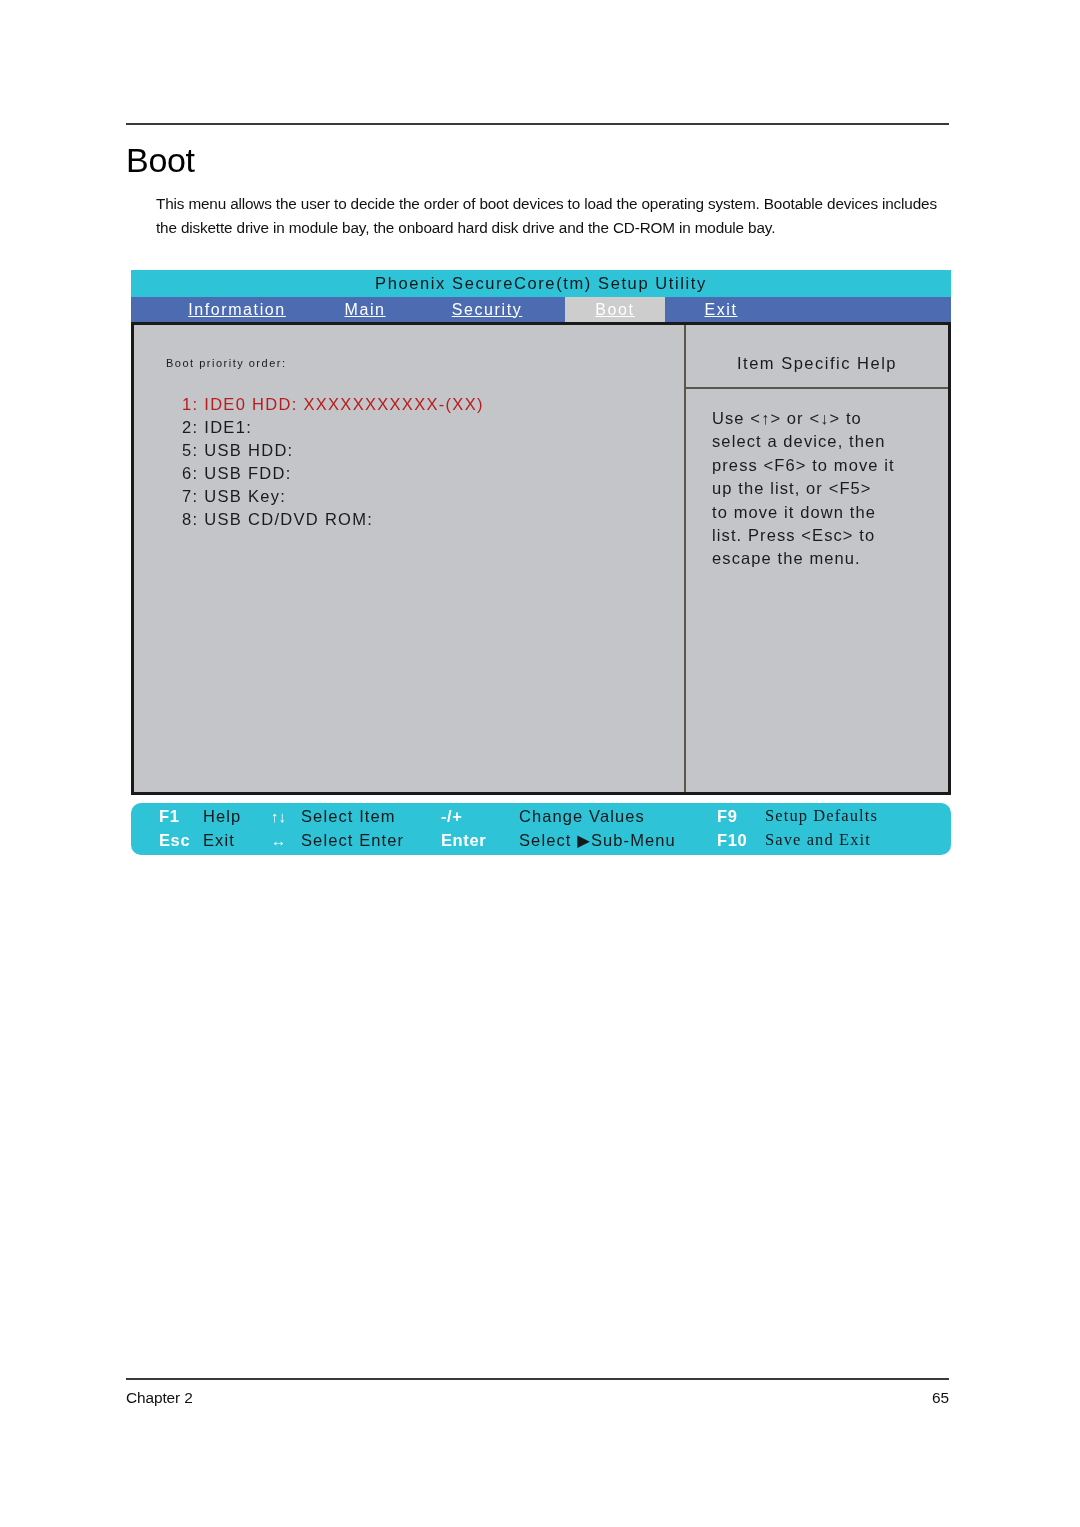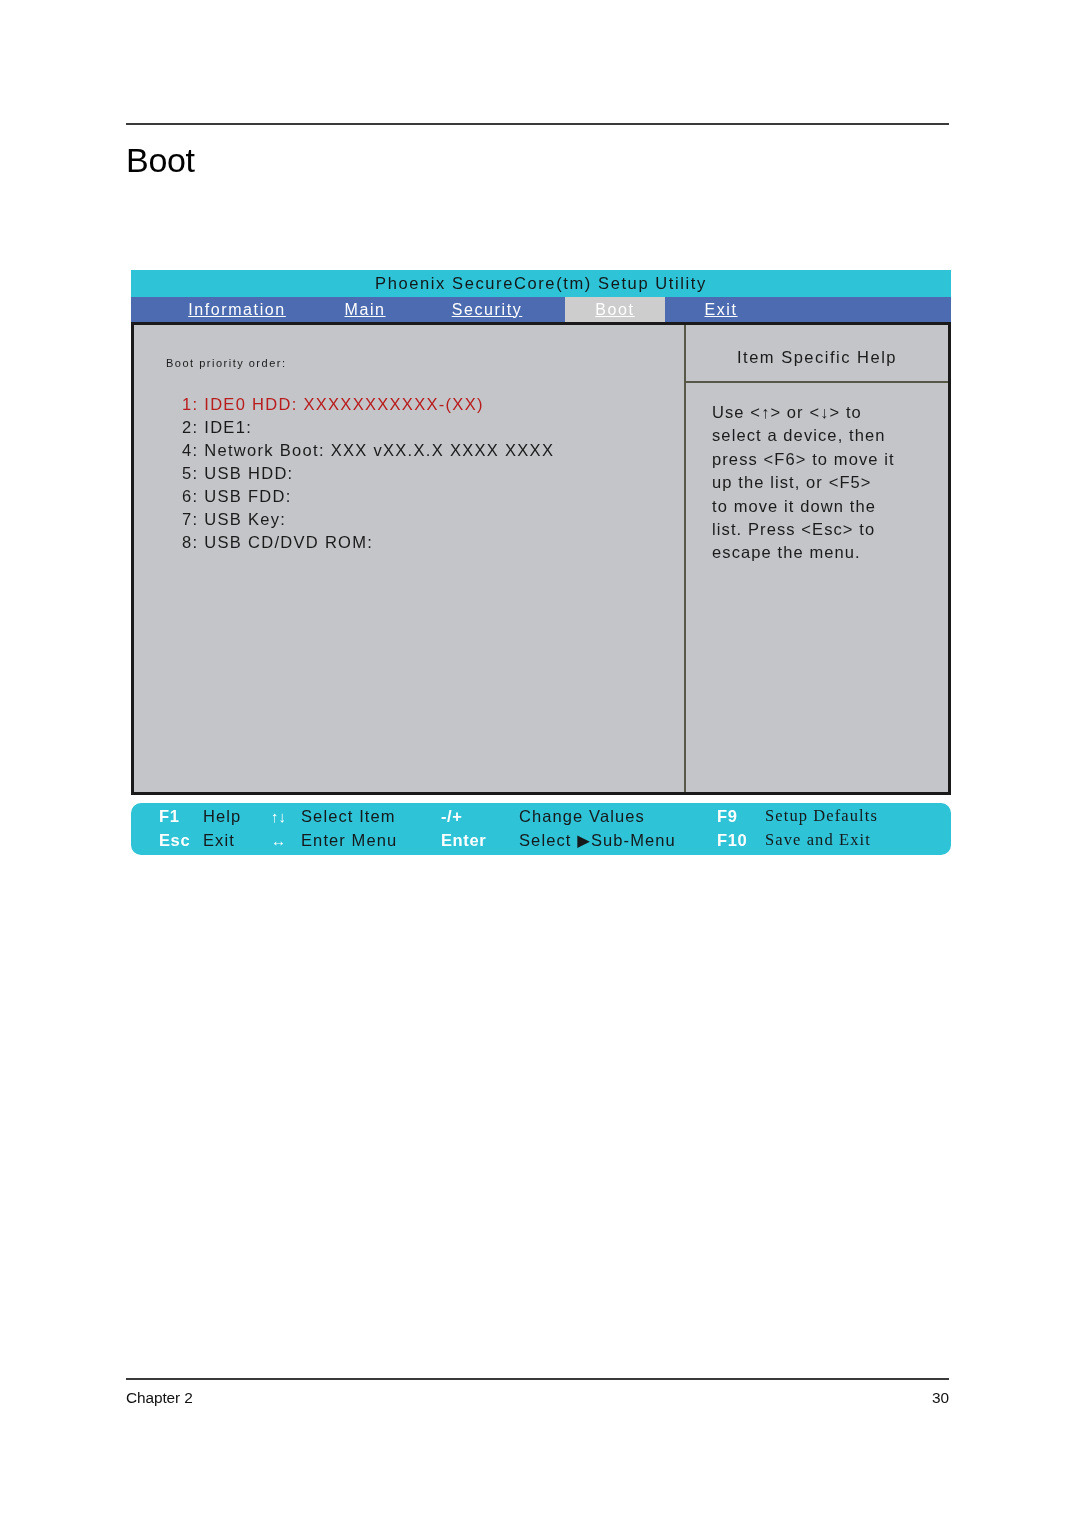--- a/index.html
+++ b/index.html
@@ -154,21 +154,21 @@
     line-height: 23px;
     white-space: nowrap;
   }
   .boot-item.selected {
     color: #b91c1c;
   }
 
   .help-panel {
     position: absolute;
     left: 552px;
-    top: 8px;
+    top: 14px;
     width: 262px;
     height: 498px;
   }
   .help-title {
     position: absolute;
     left: 0; top: 0;
     width: 262px;
     height: 48px;
     display: flex;
     align-items: center;
@@ -279,20 +279,21 @@
 </style>
 </head>
 <body>
 
 <div class="page">
 
   <div class="top-rule"></div>
 
   <div class="page-title">Boot</div>
 
+  <div class="intro">This menu allows the user to decide the order of boot devices to load the operating system. Bootable devices includes the diskette drive in module bay, the onboard hard disk drive and the CD-ROM in module bay.</div>
 
   <div class="bios">
 
     <div class="bios-titlebar">
       <span class="t">Phoenix SecureCore(tm) Setup Utility</span>
     </div>
 
     <div class="bios-menubar">
       <div class="tab tab-information">Information</div>
       <div class="tab tab-main">Main</div>
@@ -301,21 +302,20 @@
       <div class="tab tab-exit">Exit</div>
     </div>
 
     <div class="bios-body">
 
       <div class="bios-left">
         <div class="boot-heading">Boot priority order:</div>
         <div class="boot-list">
           <div class="boot-item selected">1: IDE0 HDD: XXXXXXXXXXX-(XX)</div>
           <div class="boot-item">2: IDE1:</div>
-          <div class="boot-item">4: Network Boot: XXX vXX.X.X  XXXX XXXX</div>
           <div class="boot-item">5: USB HDD:</div>
           <div class="boot-item">6: USB FDD:</div>
           <div class="boot-item">7: USB Key:</div>
           <div class="boot-item">8: USB CD/DVD ROM:</div>
         </div>
       </div>
 
       <div class="divider-v"></div>
 
       <div class="help-panel">
@@ -344,28 +344,28 @@
         <div class="fncell c-key3 k">-/+</div>
         <div class="fncell c-desc3 d">Change Values</div>
         <div class="fncell c-key4 k">F9</div>
         <div class="fncell c-desc4 d">Setup Defaults</div>
       </div>
 
       <div class="fnrow r2">
         <div class="fncell c-key1 k">Esc</div>
         <div class="fncell c-desc1 d">Exit</div>
         <div class="fncell c-key2 arrows">↔</div>
-        <div class="fncell c-desc2 d">Enter Menu</div>
+        <div class="fncell c-desc2 d">Select Enter</div>
         <div class="fncell c-key3 k">Enter</div>
         <div class="fncell c-desc3 d">Select  ▶Sub-Menu</div>
         <div class="fncell c-key4 k">F10</div>
         <div class="fncell c-desc4 d">Save and Exit</div>
       </div>
 
     </div>
 
   </div>
 
   <div class="bottom-rule"></div>
   <div class="footer-left">Chapter 2</div>
-  <div class="footer-right">30</div>
+  <div class="footer-right">65</div>
 
 </div>
 
 </body></html>

